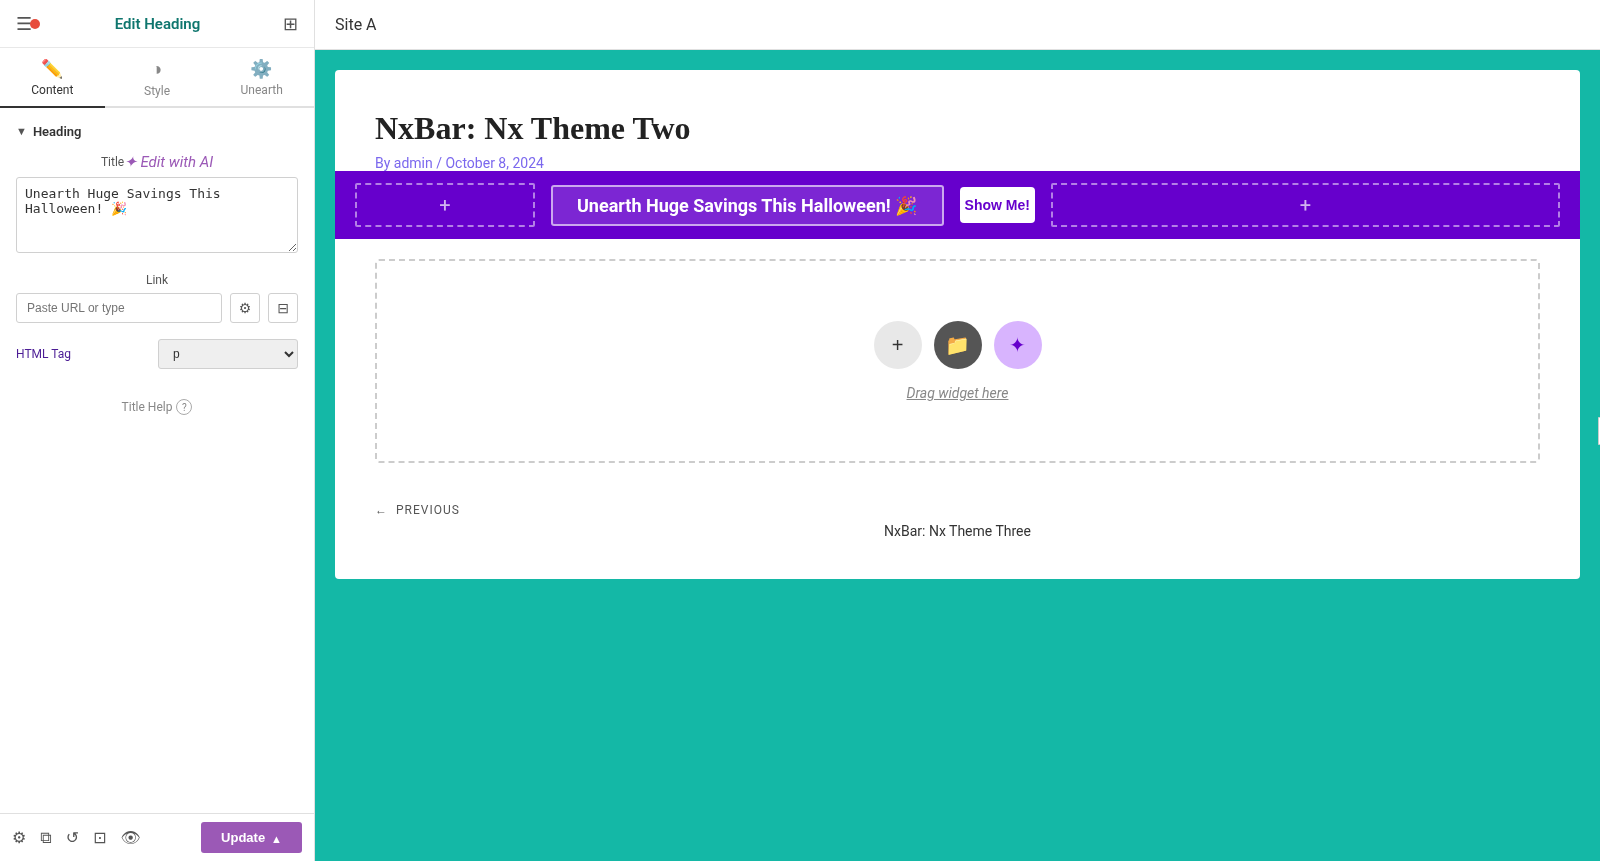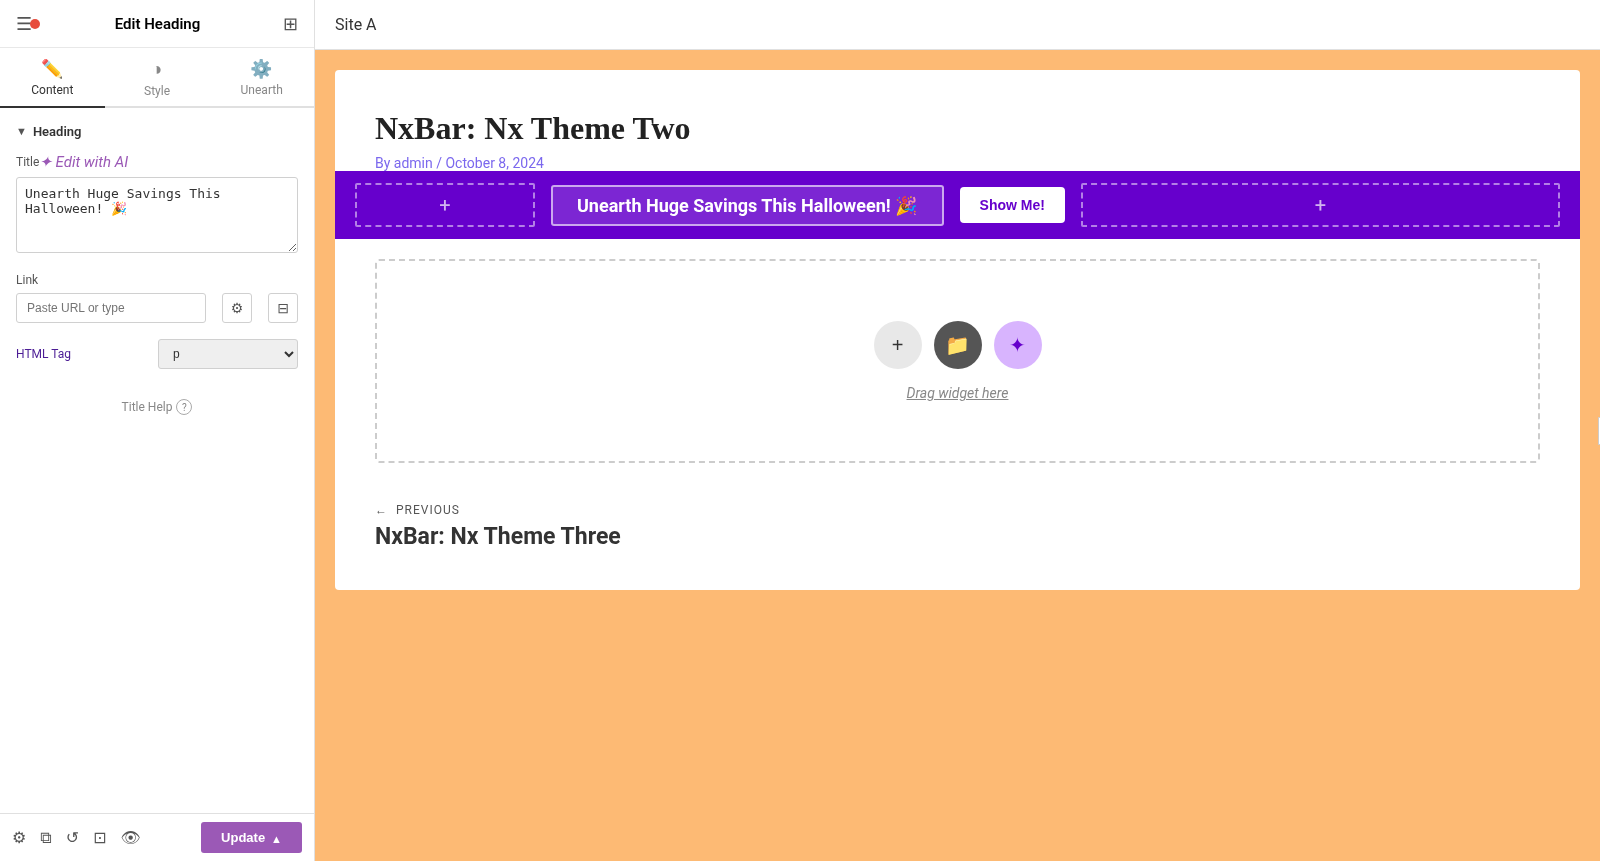--- a/index.html
+++ b/index.html
@@ -22,21 +22,21 @@
       align-items: center;
       justify-content: space-between;
       padding: 0 16px;
       height: 48px;
       border-bottom: 1px solid #e8e8e8;
     }
 
     .panel-header-title {
       font-size: 15px;
       font-weight: 600;
-      color: #000000;
+      color: #0f766e;
       flex: 1;
       text-align: center;
     }
 
     .hamburger-icon, .grid-icon {
       cursor: pointer;
       color: #555;
       font-size: 18px;
     }
 
@@ -105,21 +105,21 @@
       margin-bottom: 14px;
     }
 
     .section-header .arrow { font-size: 11px; color: #555; }
 
     .field-label {
       font-size: 12px;
       color: #555;
       margin-bottom: 6px;
       display: flex;
-      justify-content: flex-start;
+      justify-content: center;
       align-items: center;
     }
 
     .edit-ai-btn {
       color: #9b59b6;
       font-size: 15px;
       cursor: pointer;
       display: flex;
       align-items: center;
       gap: 3px;
@@ -138,21 +138,21 @@
       outline: none;
     }
 
     .field-group {
       margin-bottom: 16px;
     }
 
     .link-row {
       display: flex;
       align-items: center;
-      gap: 16px;
+      gap: 8px;
     }
 
     .link-input {
       flex: 1;
       border: 1px solid #d0d0d0;
       border-radius: 3px;
       padding: 7px 10px;
       font-size: 12px;
       color: #999;
       outline: none;
@@ -274,21 +274,21 @@
       font-size: 10px;
       color: #888;
       z-index: 10;
     }
 
     
     .right-area {
       flex: 1;
       display: flex;
       flex-direction: column;
-      background: #fdba74;
+      background: #14b8a6;
       overflow-y: auto;
       position: relative;
     }
 
     
     .top-bar {
       background: #fff;
       height: 50px;
       display: flex;
       align-items: center;
@@ -364,21 +364,21 @@
       padding: 8px 24px;
       border-radius: 3px;
       white-space: nowrap;
     }
 
     .show-me-btn {
       background: #fff;
       color: #6600cc;
       border: none;
       border-radius: 4px;
-      padding: 10px 20px;
+      padding: 10px 5px;
       font-size: 14px;
       font-weight: 700;
       cursor: pointer;
     }
 
     .banner-add-right {
       border: 2px dashed rgba(255,255,255,0.5);
       flex: 1;
       min-width: 120px;
       height: 44px;
@@ -454,23 +454,24 @@
       align-items: center;
       gap: 8px;
       color: #555;
       font-size: 12px;
       text-transform: uppercase;
       letter-spacing: 1px;
       margin-bottom: 6px;
     }
 
     .prev-title {
-      font-size: 23px;
+      font-size: 14px;
       color: #333;
-      font-weight: 700;
+      font-weight: 400;
+      text-align: center;
     }
   </style>
 </head>
 <body>
 
 <div class="left-panel">
 
   <div class="panel-header">
     <div class="header-left">
       <div class="red-dot"></div>

